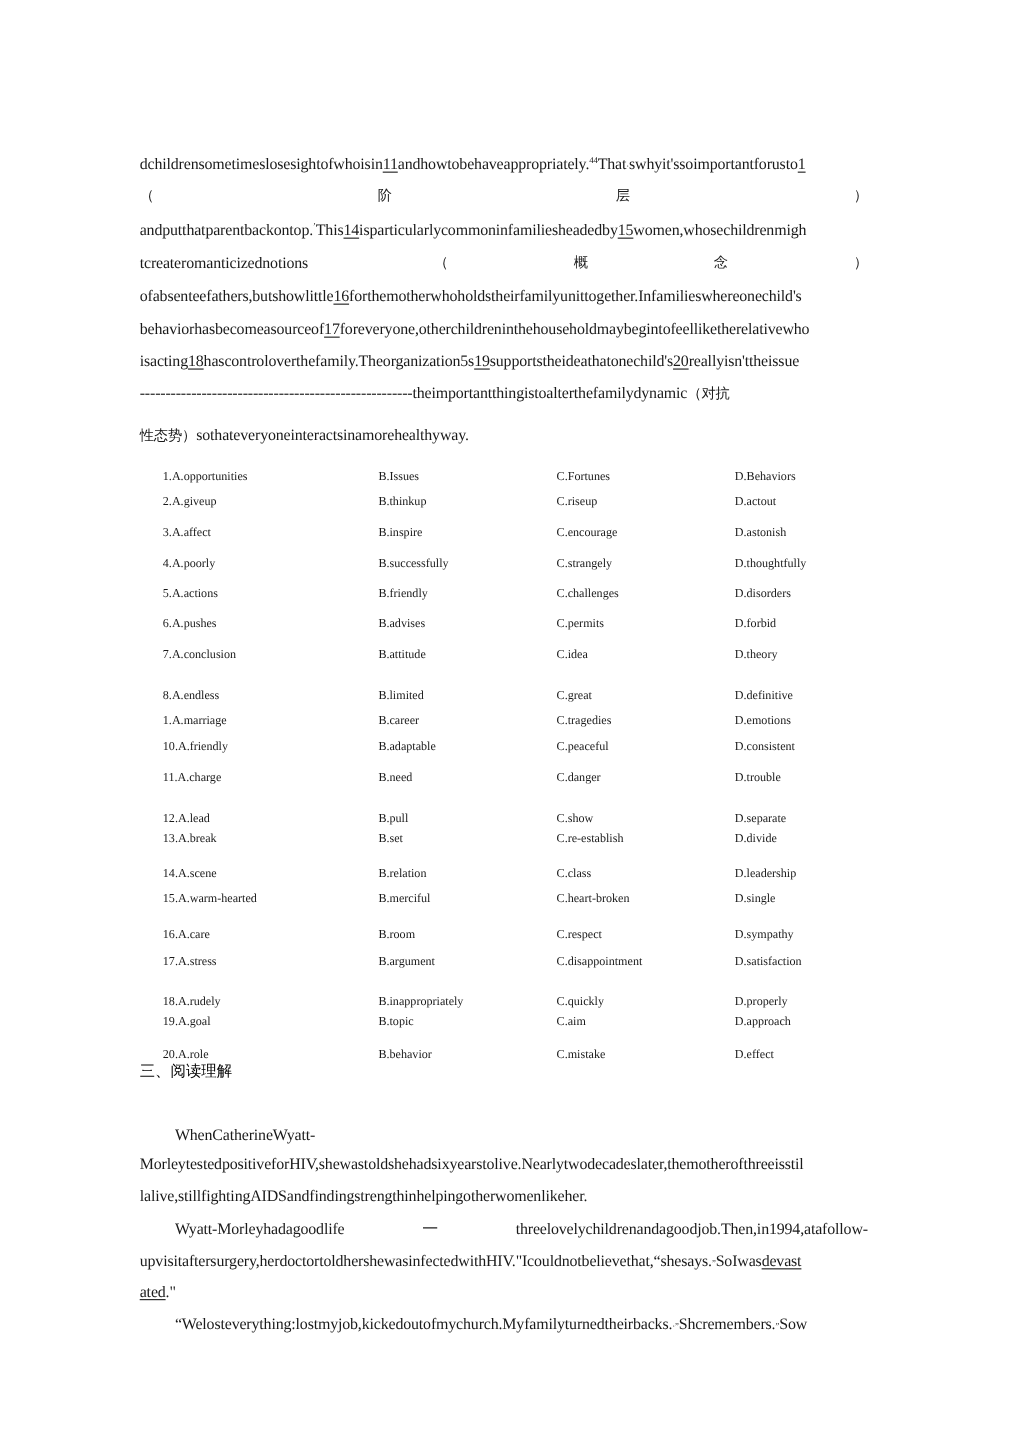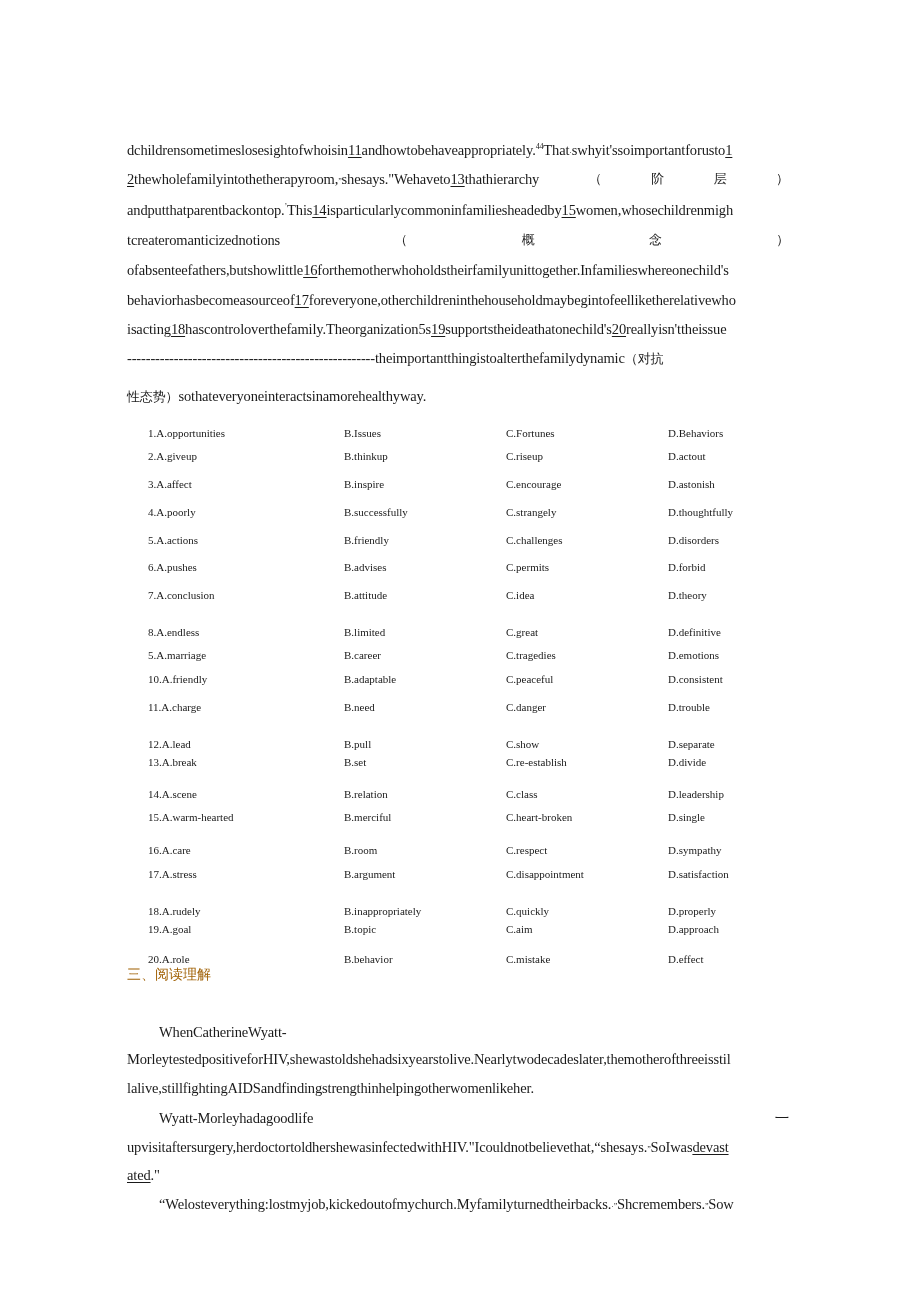--- a/index.html
+++ b/index.html
@@ -91,21 +91,20 @@
     }
     .indent { padding-left: 32px; }
   </style>
 </head>
 <body>
 
 <div class="page">
   <div id="passage">
       <div class="pline" style="top: 113px;"><span>dchildrensometimeslosesightofwhoisin</span><span class="u">11</span><span>andhowtobehaveappropriately.</span><span class="sup">44</span><span>That</span><span class="tiny">·</span><span>swhyit'ssoimportantforusto</span><span class="u">1</span></div>
       <div class="pline justify-row" style="top: 142px;">
-        <span><span class="u">2</span><span>thewholefamilyintothetherapyroom,</span><span class="tiny">”</span><span>shesays."Wehaveto</span><span class="u">13</span><span>thathierarchy</span></span>
         <span class="cjk">（</span>
         <span class="cjk">阶</span>
         <span class="cjk">层</span>
         <span class="cjk">）</span>
       </div>
       <div class="pline" style="top: 173px;"><span>andputthatparentbackontop.</span><span class="sup">’</span><span>This</span><span class="u">14</span><span>isparticularlycommoninfamiliesheadedby</span><span class="u">15</span><span>women,whosechildrenmigh</span></div>
       <div class="pline justify-row" style="top: 203px;">
         <span><span>tcreateromanticizednotions</span></span>
         <span class="cjk">（</span>
         <span class="cjk">概</span>
@@ -161,21 +160,21 @@
         <span class="opt c">C.idea</span>
         <span class="opt d">D.theory</span>
       </div>
       <div class="opt-row" style="top: 596px;">
         <span class="opt a">8.A.endless</span>
         <span class="opt b">B.limited</span>
         <span class="opt c">C.great</span>
         <span class="opt d">D.definitive</span>
       </div>
       <div class="opt-row" style="top: 619px;">
-        <span class="opt a">5.A.marriage</span>
+        <span class="opt a">1.A.marriage</span>
         <span class="opt b">B.career</span>
         <span class="opt c">C.tragedies</span>
         <span class="opt d">D.emotions</span>
       </div>
       <div class="opt-row" style="top: 643px;">
         <span class="opt a">10.A.friendly</span>
         <span class="opt b">B.adaptable</span>
         <span class="opt c">C.peaceful</span>
         <span class="opt d">D.consistent</span>
       </div>
@@ -233,26 +232,27 @@
         <span class="opt c">C.aim</span>
         <span class="opt d">D.approach</span>
       </div>
       <div class="opt-row" style="top: 923px; text-align: center;">
         <span class="opt a">20.A.role</span>
         <span class="opt b">B.behavior</span>
         <span class="opt c">C.mistake</span>
         <span class="opt d">D.effect</span>
       </div>
     </div>
-  <div class="section-head" style="color: #a16207;">三、阅读理解</div>
+  <div class="section-head" style="color: #000000;">三、阅读理解</div>
   <div id="article">
       <div class="pline indent" style="top: 995px;"><span>WhenCatherineWyatt-</span></div>
       <div class="pline" style="top: 1022px;"><span>MorleytestedpositiveforHIV,shewastoldshehadsixyearstolive.Nearlytwodecadeslater,themotherofthreeisstil</span></div>
       <div class="pline" style="top: 1051px;"><span>lalive,stillfightingAIDSandfindingstrengthinhelpingotherwomenlikeher.</span></div>
       <div class="pline indent justify-row" style="top: 1081px; width: 630px;">
         <span>Wyatt-Morleyhadagoodlife</span>
         <span>一</span>
+        <span>threelovelychildrenandagoodjob.Then,in1994,atafollow-</span>
       </div>
       <div class="pline" style="top: 1110px;"><span>upvisitaftersurgery,herdoctortoldhershewasinfectedwithHIV."Icouldnotbelievethat,“shesays.</span><span class="tiny">”</span><span>SoIwas</span><span class="u">devast</span></div>
       <div class="pline" style="top: 1138px;"><span class="u">ated</span><span>."</span></div>
       <div class="pline indent" style="top: 1167px;"><span>“Welosteverything:lostmyjob,kickedoutofmychurch.Myfamilyturnedtheirbacks.</span><span class="tiny">·”</span><span>Shcremembers.</span><span class="tiny">”</span><span>Sow</span></div>
     </div>
 </div>
 
 </body></html>

